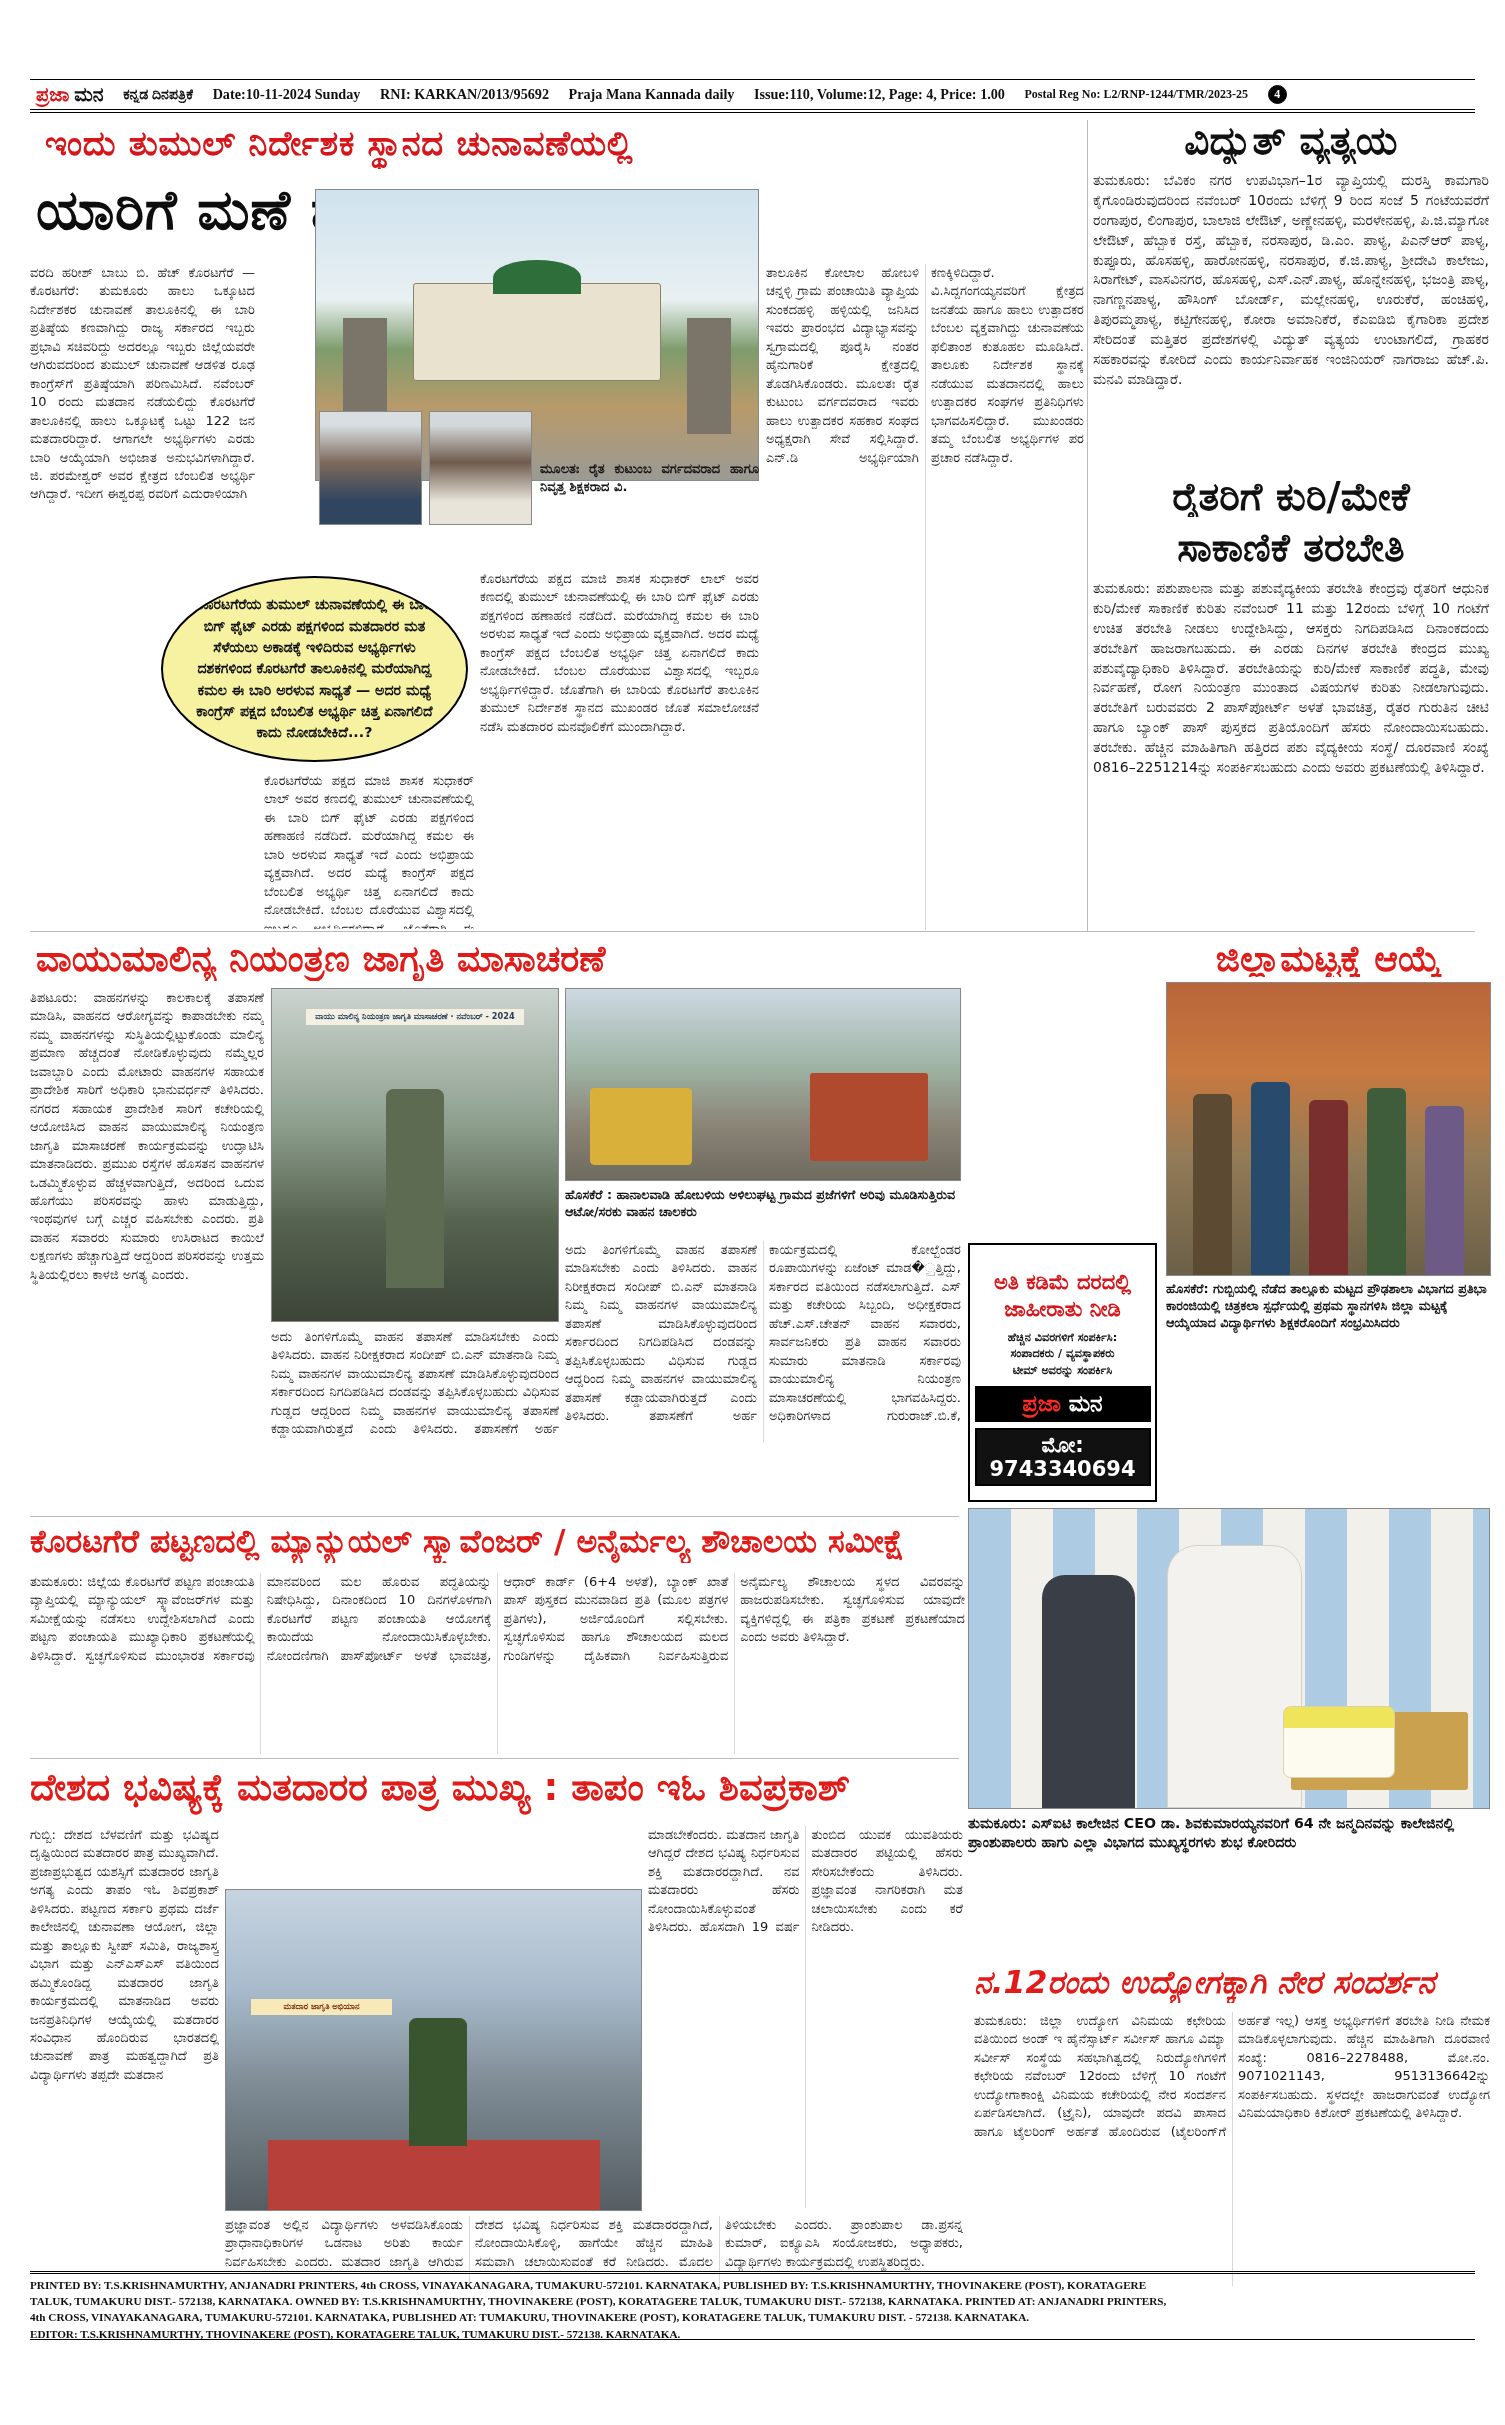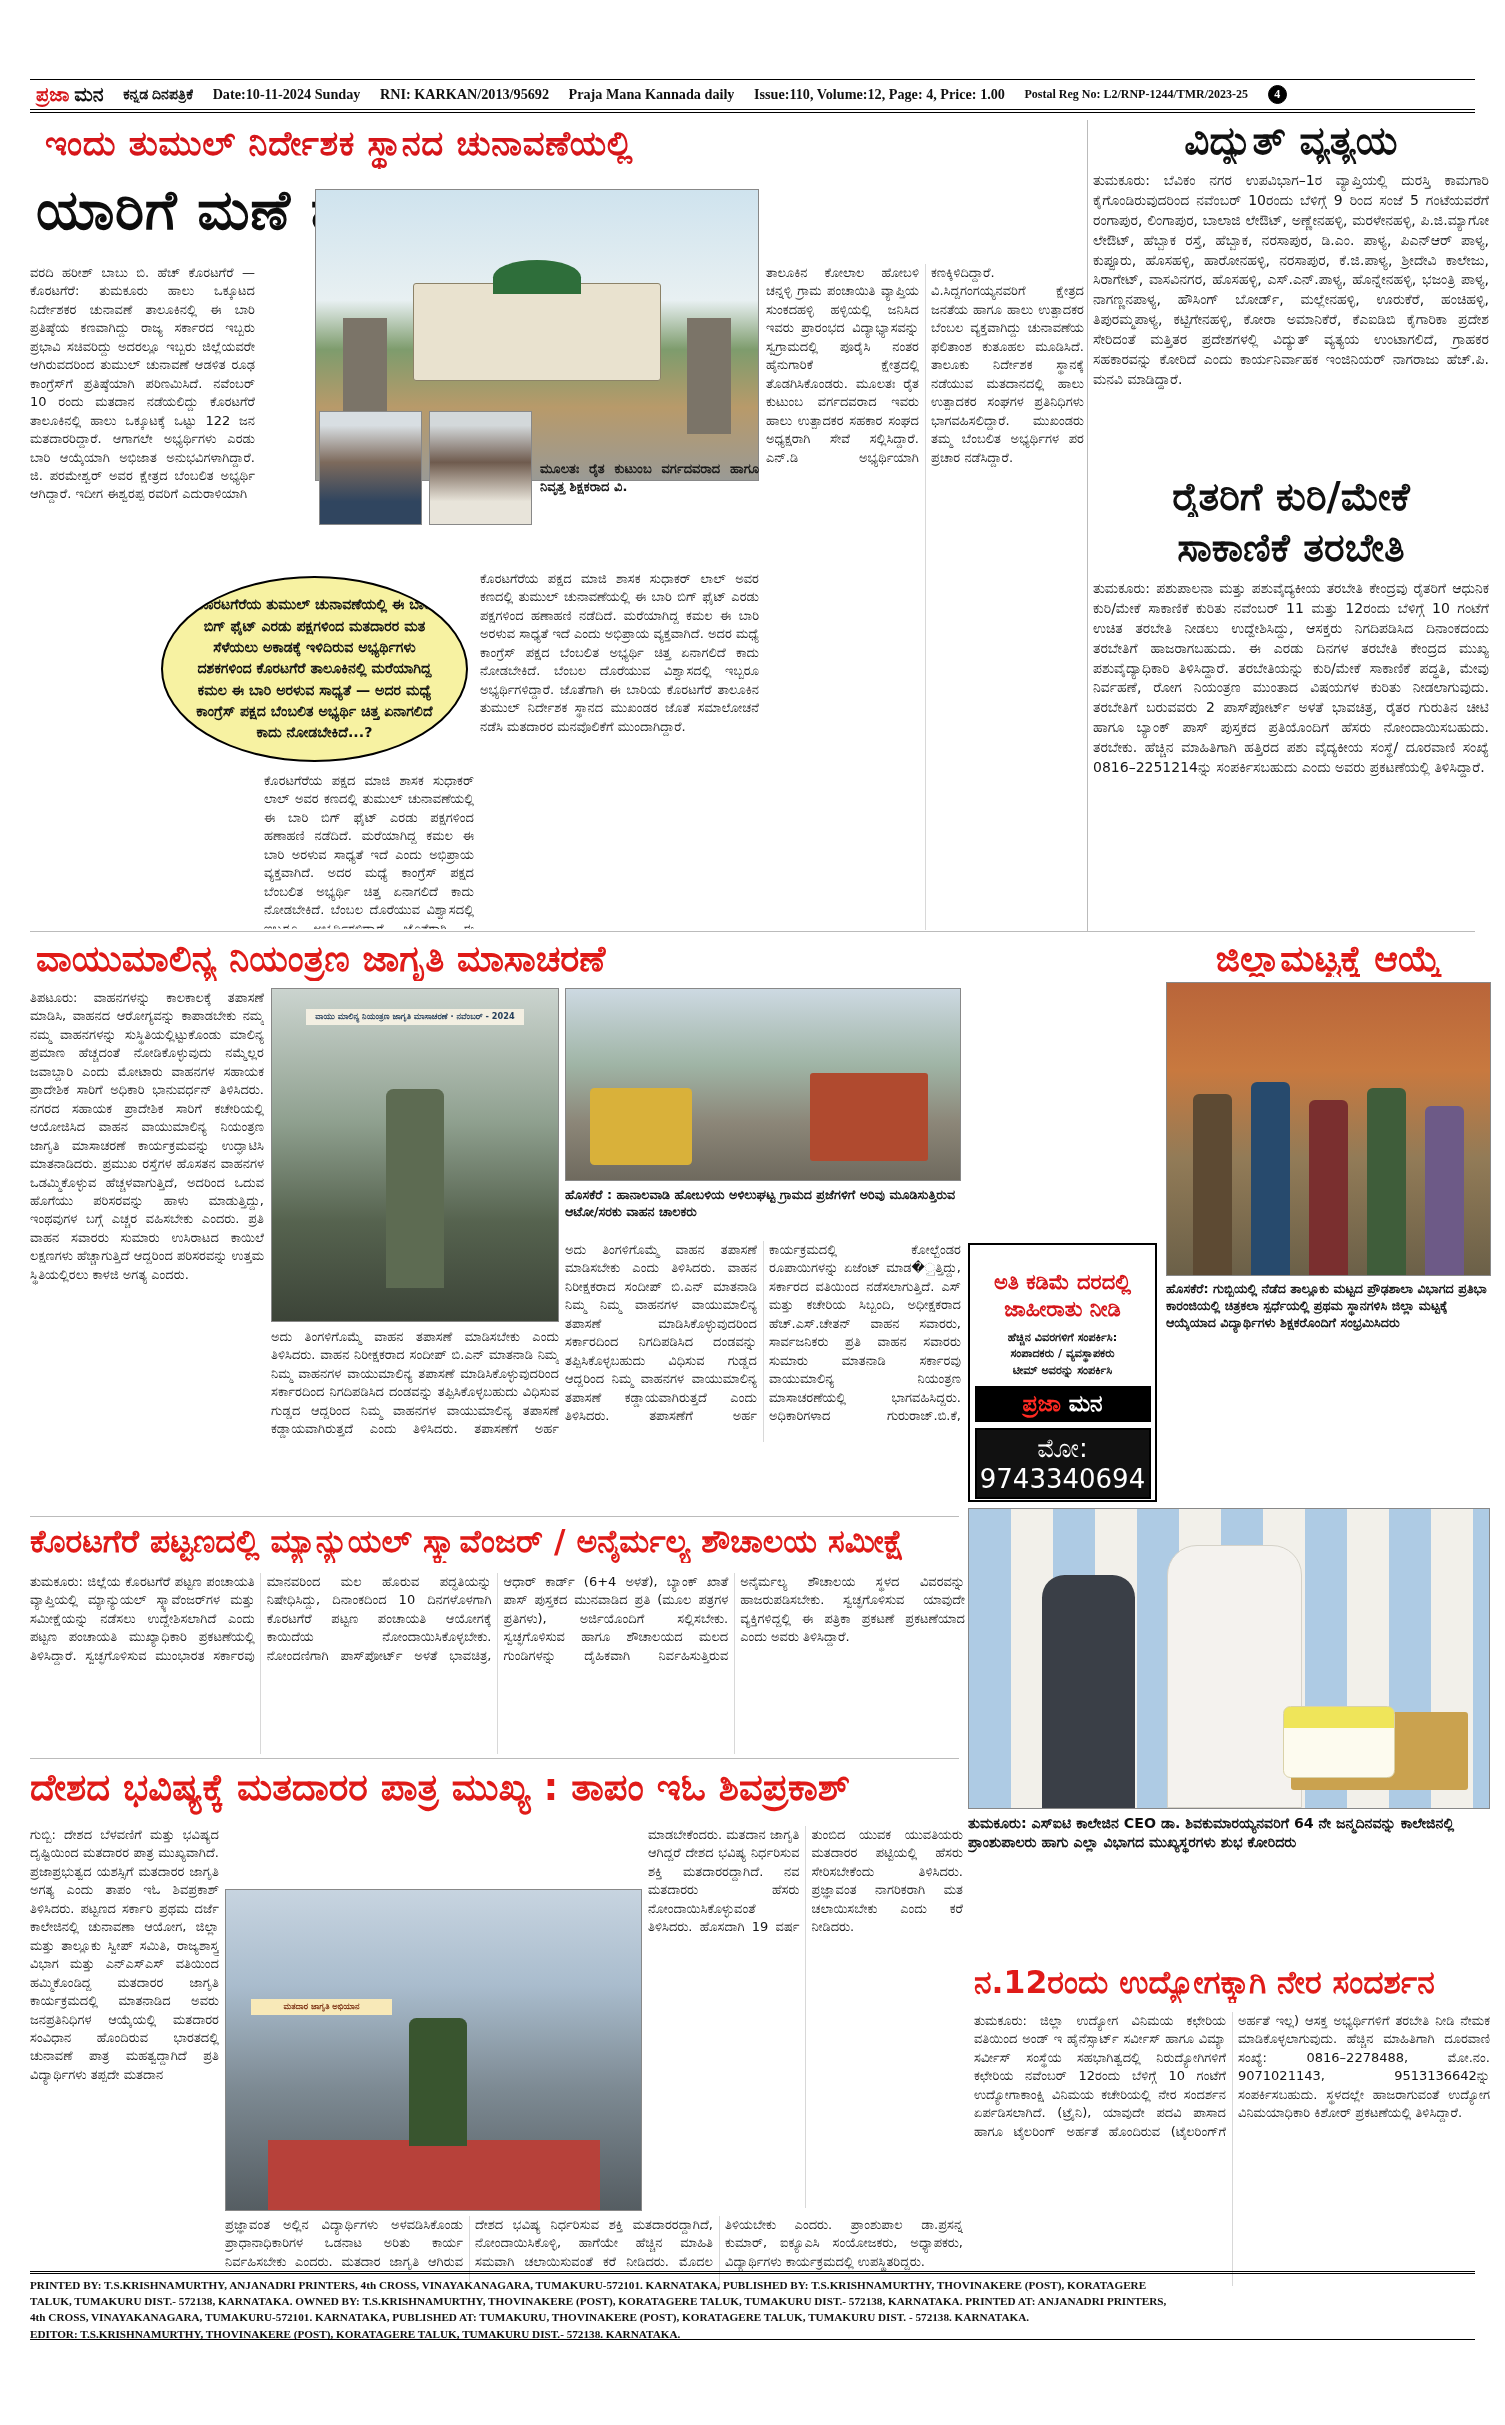--- a/index.html
+++ b/index.html
@@ -46,21 +46,21 @@
     background:#f7f2a2; display:flex; align-items:center; justify-content:center;
     text-align:center; font-weight:bold; font-size:14.2px; line-height:1.5;
     padding:28.5px 22.5px; overflow:hidden;
   }
 
   .adbox { border:2.2px solid #000; background:#fff; text-align:center; overflow:hidden; }
   .adbox .big { font-size:21px; font-weight:bold; color:#d6161a; line-height:1.3; padding-top:24px; }
   .adbox .small { font-size:11.2px; font-weight:bold; line-height:1.5; }
   .adbox .brand { background:#000; color:#fff; font-size:22.5px; font-weight:bold; margin:6px 4.5px; padding:4.5px 0; }
   .adbox .brand .red{ color:#ff2a22; }
-  .adbox .phone { border:2.2px solid #000; background:#111; color:#fff; font-size:26px; font-weight:normal; margin:0 4.5px 6px; padding:3px 0; }
+  .adbox .phone { border:2.2px solid #000; background:#111; color:#fff; font-size:21px; font-weight:bold; margin:0 4.5px 6px; padding:3px 0; }
 
   .footer {
     left:30px; top:2271px; width:1445px; height:69px;
     border-top:3px double #000; border-bottom:1.5px solid #000;
     font-family:"Liberation Serif", serif;
     font-size:11.2px; font-weight:bold; line-height:1.45; padding-top:3px; overflow:hidden;
   }
 
   
   .ph-sky { background:linear-gradient(180deg,#cfe3ee 0%,#e8f0f2 38%,#7e9c6d 55%,#b89a6a 75%,#9a9a95 100%); }
@@ -186,21 +186,21 @@
 
 <div class="abs photo ph-meeting" style="left:225px; top:1889px; width:417px; height:322px;">
   <div class="photo-inner-banner" style="position:absolute; left:6%; top:34%; width:34%; background:#f8e9b8; color:#7a2f12;">ಮತದಾರ ಜಾಗೃತಿ ಅಭಿಯಾನ</div>
   <div style="position:absolute; left:10%; bottom:0; width:80%; height:22%; background:#b7413a;"></div>
   <div style="position:absolute; left:44%; top:40%; width:14%; height:40%; background:#39552f; border-radius:7.5px 7.5px 0 0;"></div>
 </div>
 
 <div class="abs txt cols-2" style="left:648px; top:1826px; width:315px; height:382px;">ಮಾಡಬೇಕೆಂದರು. ಮತದಾನ ಜಾಗೃತಿ ಆಗಿದ್ದರೆ ದೇಶದ ಭವಿಷ್ಯ ನಿರ್ಧರಿಸುವ ಶಕ್ತಿ ಮತದಾರರದ್ದಾಗಿದೆ. ನವ ಮತದಾರರು ಹೆಸರು ನೋಂದಾಯಿಸಿಕೊಳ್ಳುವಂತೆ ತಿಳಿಸಿದರು. ಹೊಸದಾಗಿ 19 ವರ್ಷ ತುಂಬಿದ ಯುವಕ ಯುವತಿಯರು ಮತದಾರರ ಪಟ್ಟಿಯಲ್ಲಿ ಹೆಸರು ಸೇರಿಸಬೇಕೆಂದು ತಿಳಿಸಿದರು. ಪ್ರಜ್ಞಾವಂತ ನಾಗರಿಕರಾಗಿ ಮತ ಚಲಾಯಿಸಬೇಕು ಎಂದು ಕರೆ ನೀಡಿದರು.</div>
 <div class="abs txt cols-3" style="left:225px; top:2216px; width:738px; height:72px;">ಪ್ರಜ್ಞಾವಂತ ಅಲ್ಲಿನ ವಿದ್ಯಾರ್ಥಿಗಳು ಅಳವಡಿಸಿಕೊಂಡು ಪ್ರಾಧಾನಾಧಿಕಾರಿಗಳ ಒಡನಾಟ ಅರಿತು ಕಾರ್ಯ ನಿರ್ವಹಿಸಬೇಕು ಎಂದರು. ಮತದಾರ ಜಾಗೃತಿ ಆಗಿರುವ ದೇಶದ ಭವಿಷ್ಯ ನಿರ್ಧರಿಸುವ ಶಕ್ತಿ ಮತದಾರರದ್ದಾಗಿದೆ, ನೋಂದಾಯಿಸಿಕೊಳ್ಳಿ, ಹಾಗೆಯೇ ಹೆಚ್ಚಿನ ಮಾಹಿತಿ ಸಮವಾಗಿ ಚಲಾಯಿಸುವಂತೆ ಕರೆ ನೀಡಿದರು. ಮೊದಲ ತಿಳಿಯಬೇಕು ಎಂದರು. ಪ್ರಾಂಶುಪಾಲ ಡಾ.ಪ್ರಸನ್ನ ಕುಮಾರ್, ಐಕ್ಯೂಎಸಿ ಸಂಯೋಜಕರು, ಅಧ್ಯಾಪಕರು, ವಿದ್ಯಾರ್ಥಿಗಳು ಕಾರ್ಯಕ್ರಮದಲ್ಲಿ ಉಪಸ್ಥಿತರಿದ್ದರು.</div>
 
-<div class="abs sec-head-red" style="left:974px; top:1964px; width:516px; height:39px; font-size:31.5px; overflow:hidden;">ನ.12ರಂದು ಉದ್ಯೋಗಕ್ಕಾಗಿ ನೇರ ಸಂದರ್ಶನ</div>
+<div class="abs sec-head-red" style="left:974px; top:1964px; width:516px; height:39px; font-size:31.5px; overflow:hidden;font-style:italic;">ನ.12ರಂದು ಉದ್ಯೋಗಕ್ಕಾಗಿ ನೇರ ಸಂದರ್ಶನ</div>
 <div class="abs txt cols-2" style="left:974px; top:2012px; width:516px; height:274px;">ತುಮಕೂರು: ಜಿಲ್ಲಾ ಉದ್ಯೋಗ ವಿನಿಮಯ ಕಛೇರಿಯ ವತಿಯಿಂದ ಅಂಡ್ ಇ ಹೈನೆಸ್ಸಾರ್ಟ್ ಸರ್ವೀಸ್ ಹಾಗೂ ವಿಮ್ಯಾ ಸರ್ವೀಸ್ ಸಂಸ್ಥೆಯ ಸಹಭಾಗಿತ್ವದಲ್ಲಿ ನಿರುದ್ಯೋಗಿಗಳಿಗೆ ಕಛೇರಿಯ ನವೆಂಬರ್ 12ರಂದು ಬೆಳಿಗ್ಗೆ 10 ಗಂಟೆಗೆ ಉದ್ಯೋಗಾಕಾಂಕ್ಷಿ ವಿನಿಮಯ ಕಚೇರಿಯಲ್ಲಿ ನೇರ ಸಂದರ್ಶನ ಏರ್ಪಡಿಸಲಾಗಿದೆ. (ಟ್ರೈನಿ), ಯಾವುದೇ ಪದವಿ ಪಾಸಾದ ಹಾಗೂ ಟೈಲರಿಂಗ್ ಅರ್ಹತೆ ಹೊಂದಿರುವ (ಟೈಲರಿಂಗ್‌ಗೆ ಅರ್ಹತೆ ಇಲ್ಲ) ಆಸಕ್ತ ಅಭ್ಯರ್ಥಿಗಳಿಗೆ ತರಬೇತಿ ನೀಡಿ ನೇಮಕ ಮಾಡಿಕೊಳ್ಳಲಾಗುವುದು. ಹೆಚ್ಚಿನ ಮಾಹಿತಿಗಾಗಿ ದೂರವಾಣಿ ಸಂಖ್ಯೆ: 0816–2278488, ಮೋ.ನಂ. 9071021143, 9513136642ನ್ನು ಸಂಪರ್ಕಿಸಬಹುದು. ಸ್ಥಳದಲ್ಲೇ ಹಾಜರಾಗುವಂತೆ ಉದ್ಯೋಗ ವಿನಿಮಯಾಧಿಕಾರಿ ಕಿಶೋರ್ ಪ್ರಕಟಣೆಯಲ್ಲಿ ತಿಳಿಸಿದ್ದಾರೆ.</div>
 
 <div class="abs footer">
   <div>PRINTED BY: T.S.KRISHNAMURTHY, ANJANADRI PRINTERS, 4th CROSS, VINAYAKANAGARA, TUMAKURU-572101. KARNATAKA, PUBLISHED BY: T.S.KRISHNAMURTHY, THOVINAKERE (POST), KORATAGERE</div>
   <div>TALUK, TUMAKURU DIST.- 572138, KARNATAKA.  OWNED BY: T.S.KRISHNAMURTHY, THOVINAKERE (POST), KORATAGERE TALUK, TUMAKURU DIST.- 572138, KARNATAKA.  PRINTED AT: ANJANADRI PRINTERS,</div>
   <div>4th CROSS, VINAYAKANAGARA, TUMAKURU-572101. KARNATAKA, PUBLISHED AT: TUMAKURU, THOVINAKERE (POST), KORATAGERE TALUK, TUMAKURU DIST. - 572138. KARNATAKA.</div>
   <div>EDITOR: T.S.KRISHNAMURTHY, THOVINAKERE (POST), KORATAGERE TALUK, TUMAKURU DIST.- 572138. KARNATAKA.</div>
 </div>
 
 

